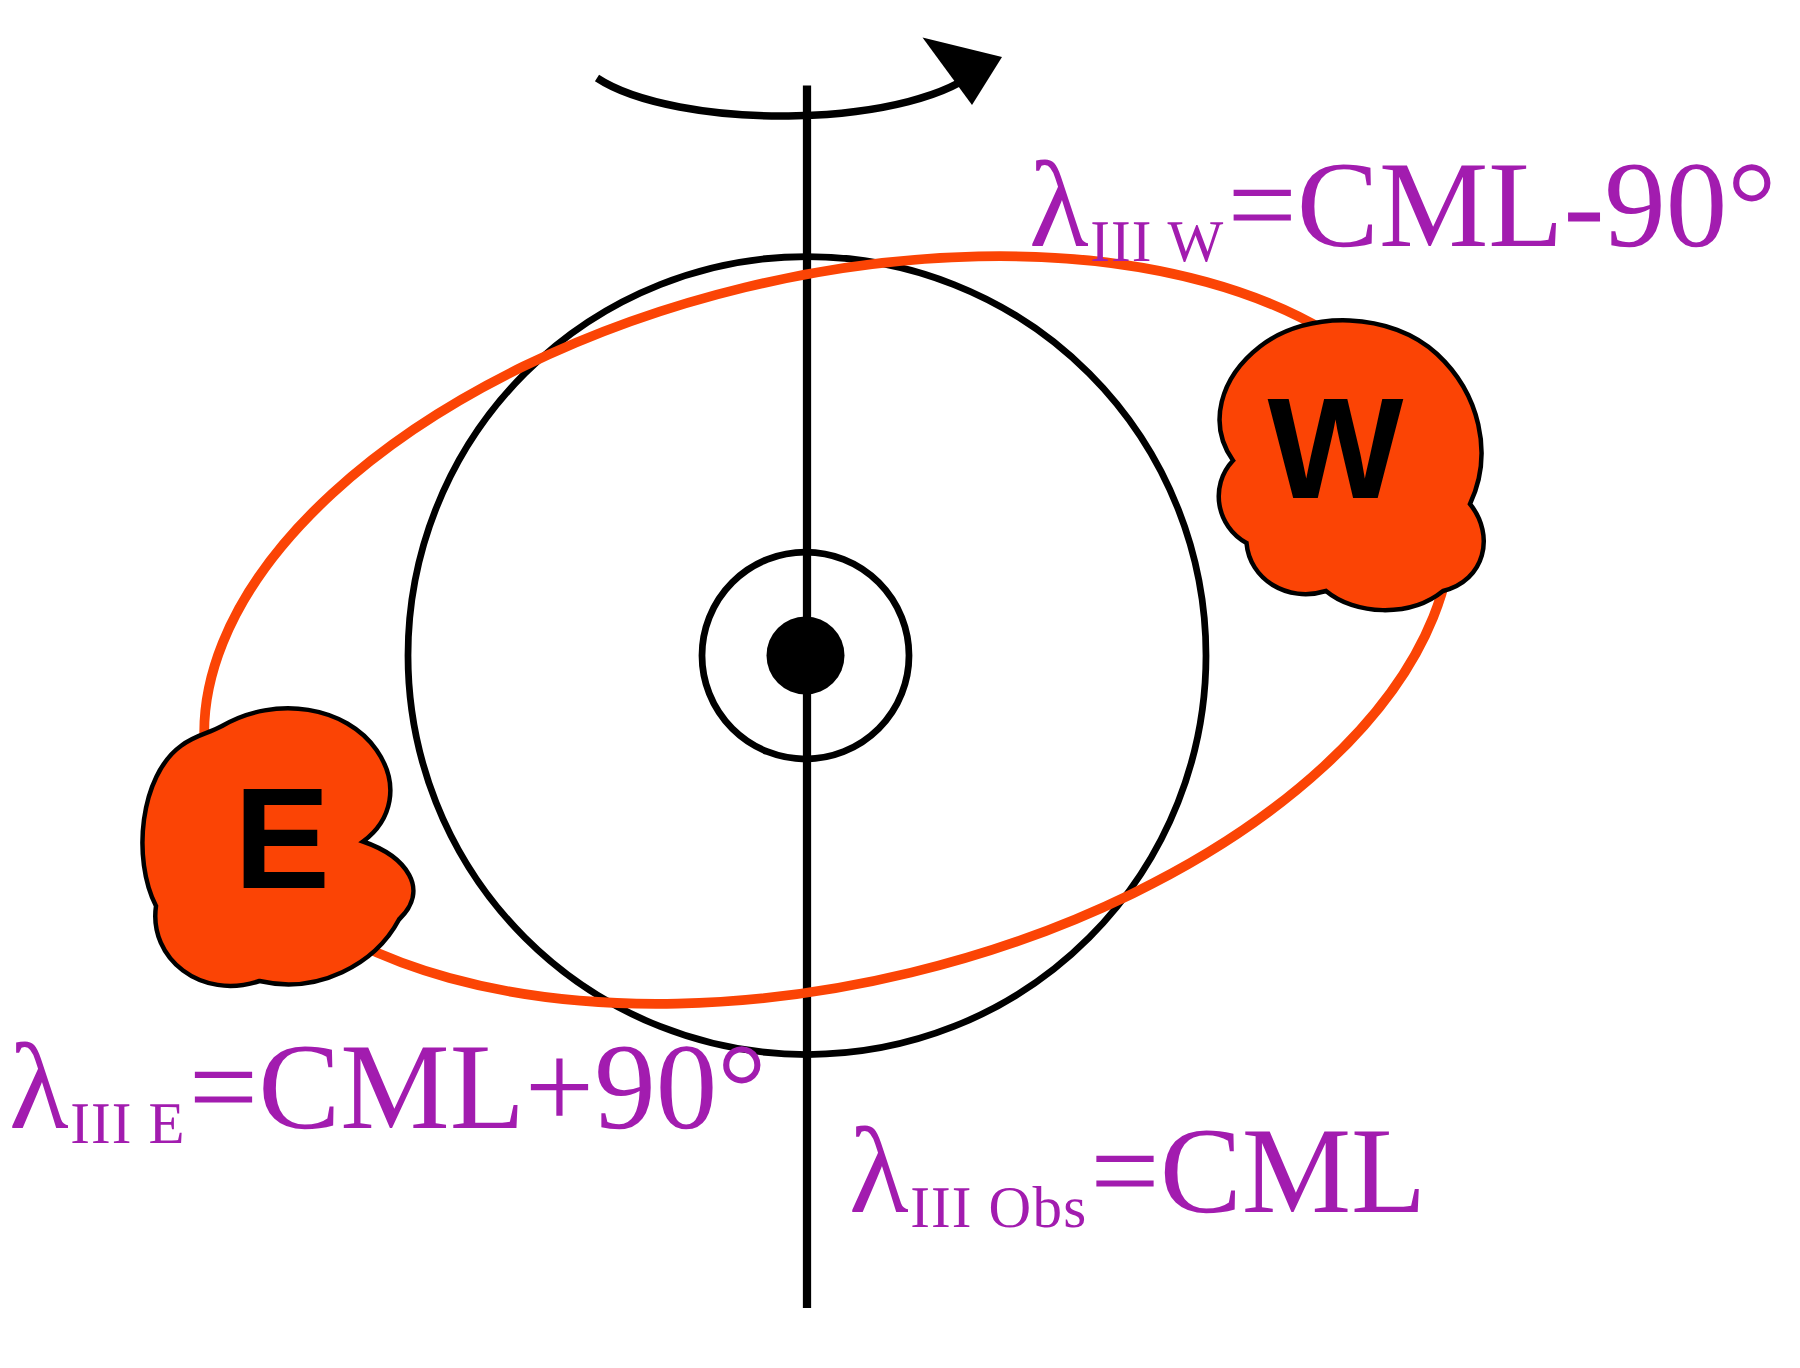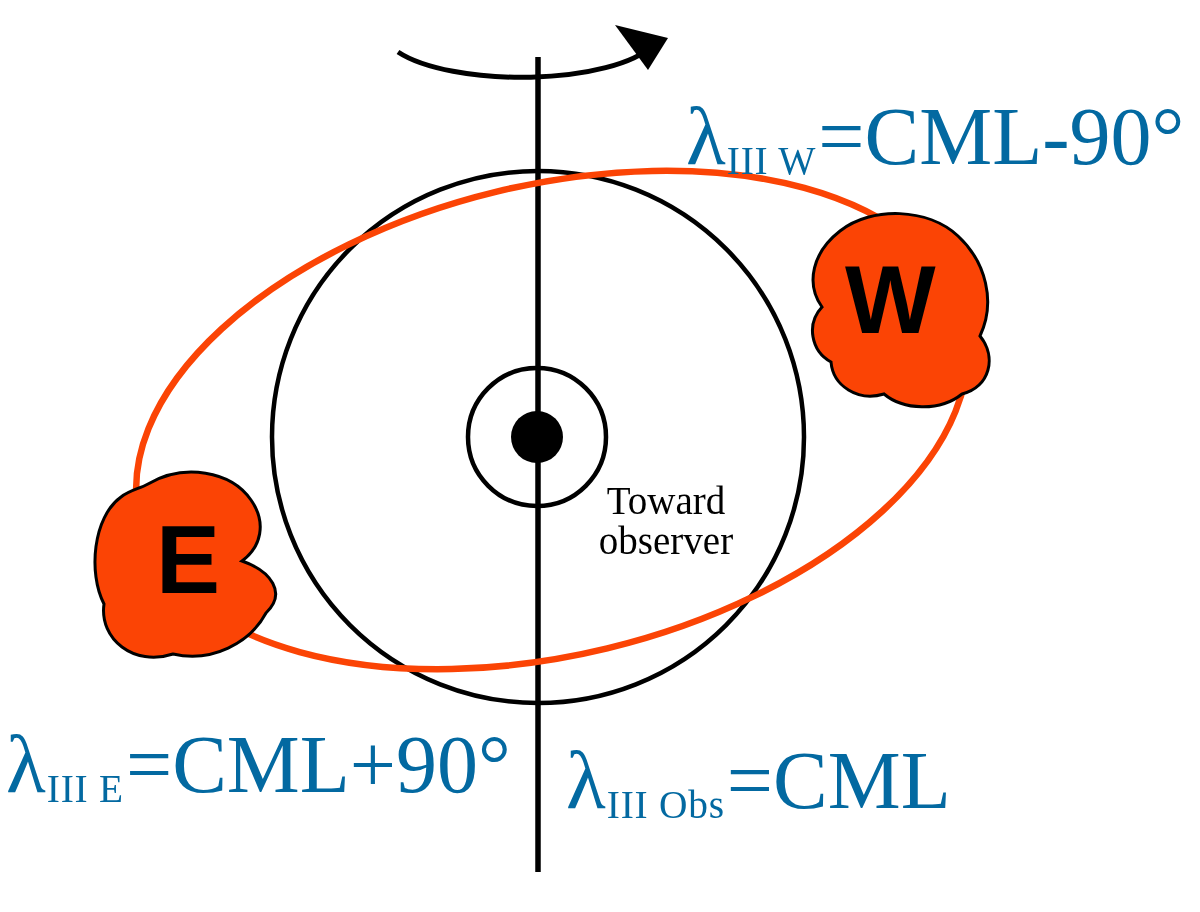--- a/index.html
+++ b/index.html
@@ -19,32 +19,32 @@
     position: absolute;
     left: 0;
     top: 0;
   }
   .eq {
     position: absolute;
     white-space: nowrap;
     font-family: "Liberation Serif", "DejaVu Serif", serif;
     font-size: 82px;
     line-height: 1;
-    color: #0369a1;
+    color: #a21caf;
   }
   .eq .sub {
     font-size: 0.48em;
     position: relative;
     top: 0.26em;
     margin-left: 1px;
     margin-right: 2px;
     letter-spacing: 0.02em;
   }
   .eq-west { left: 686px; top: 96px; }
-  .eq-east { left: 6px;   top: 684px; margin-top: 40px; }
+  .eq-east { left: 6px;   top: 684px; }
   .eq-obs  { left: 566px; top: 740px; }
   .note {
     position: absolute;
     left: 568px;
     top: 481px;
     width: 196px;
     text-align: center;
     font-family: "Liberation Serif", "DejaVu Serif", serif;
     font-size: 39px;
     line-height: 1.02;
@@ -108,21 +108,17 @@
   </div>
 
   <div class="eq eq-east">
     <span>λ</span><span class="sub">III E</span><span>=CML+90°</span>
   </div>
 
   <div class="eq eq-obs">
     <span>λ</span><span class="sub">III Obs</span><span>=CML</span>
   </div>
 
-  <div class="note">
-    <div>Toward</div>
-    <div>observer</div>
-  </div>
 
   <div class="spot-letter spot-letter-w">W</div>
   <div class="spot-letter spot-letter-e">E</div>
 
 </div>
 
 </body></html>

